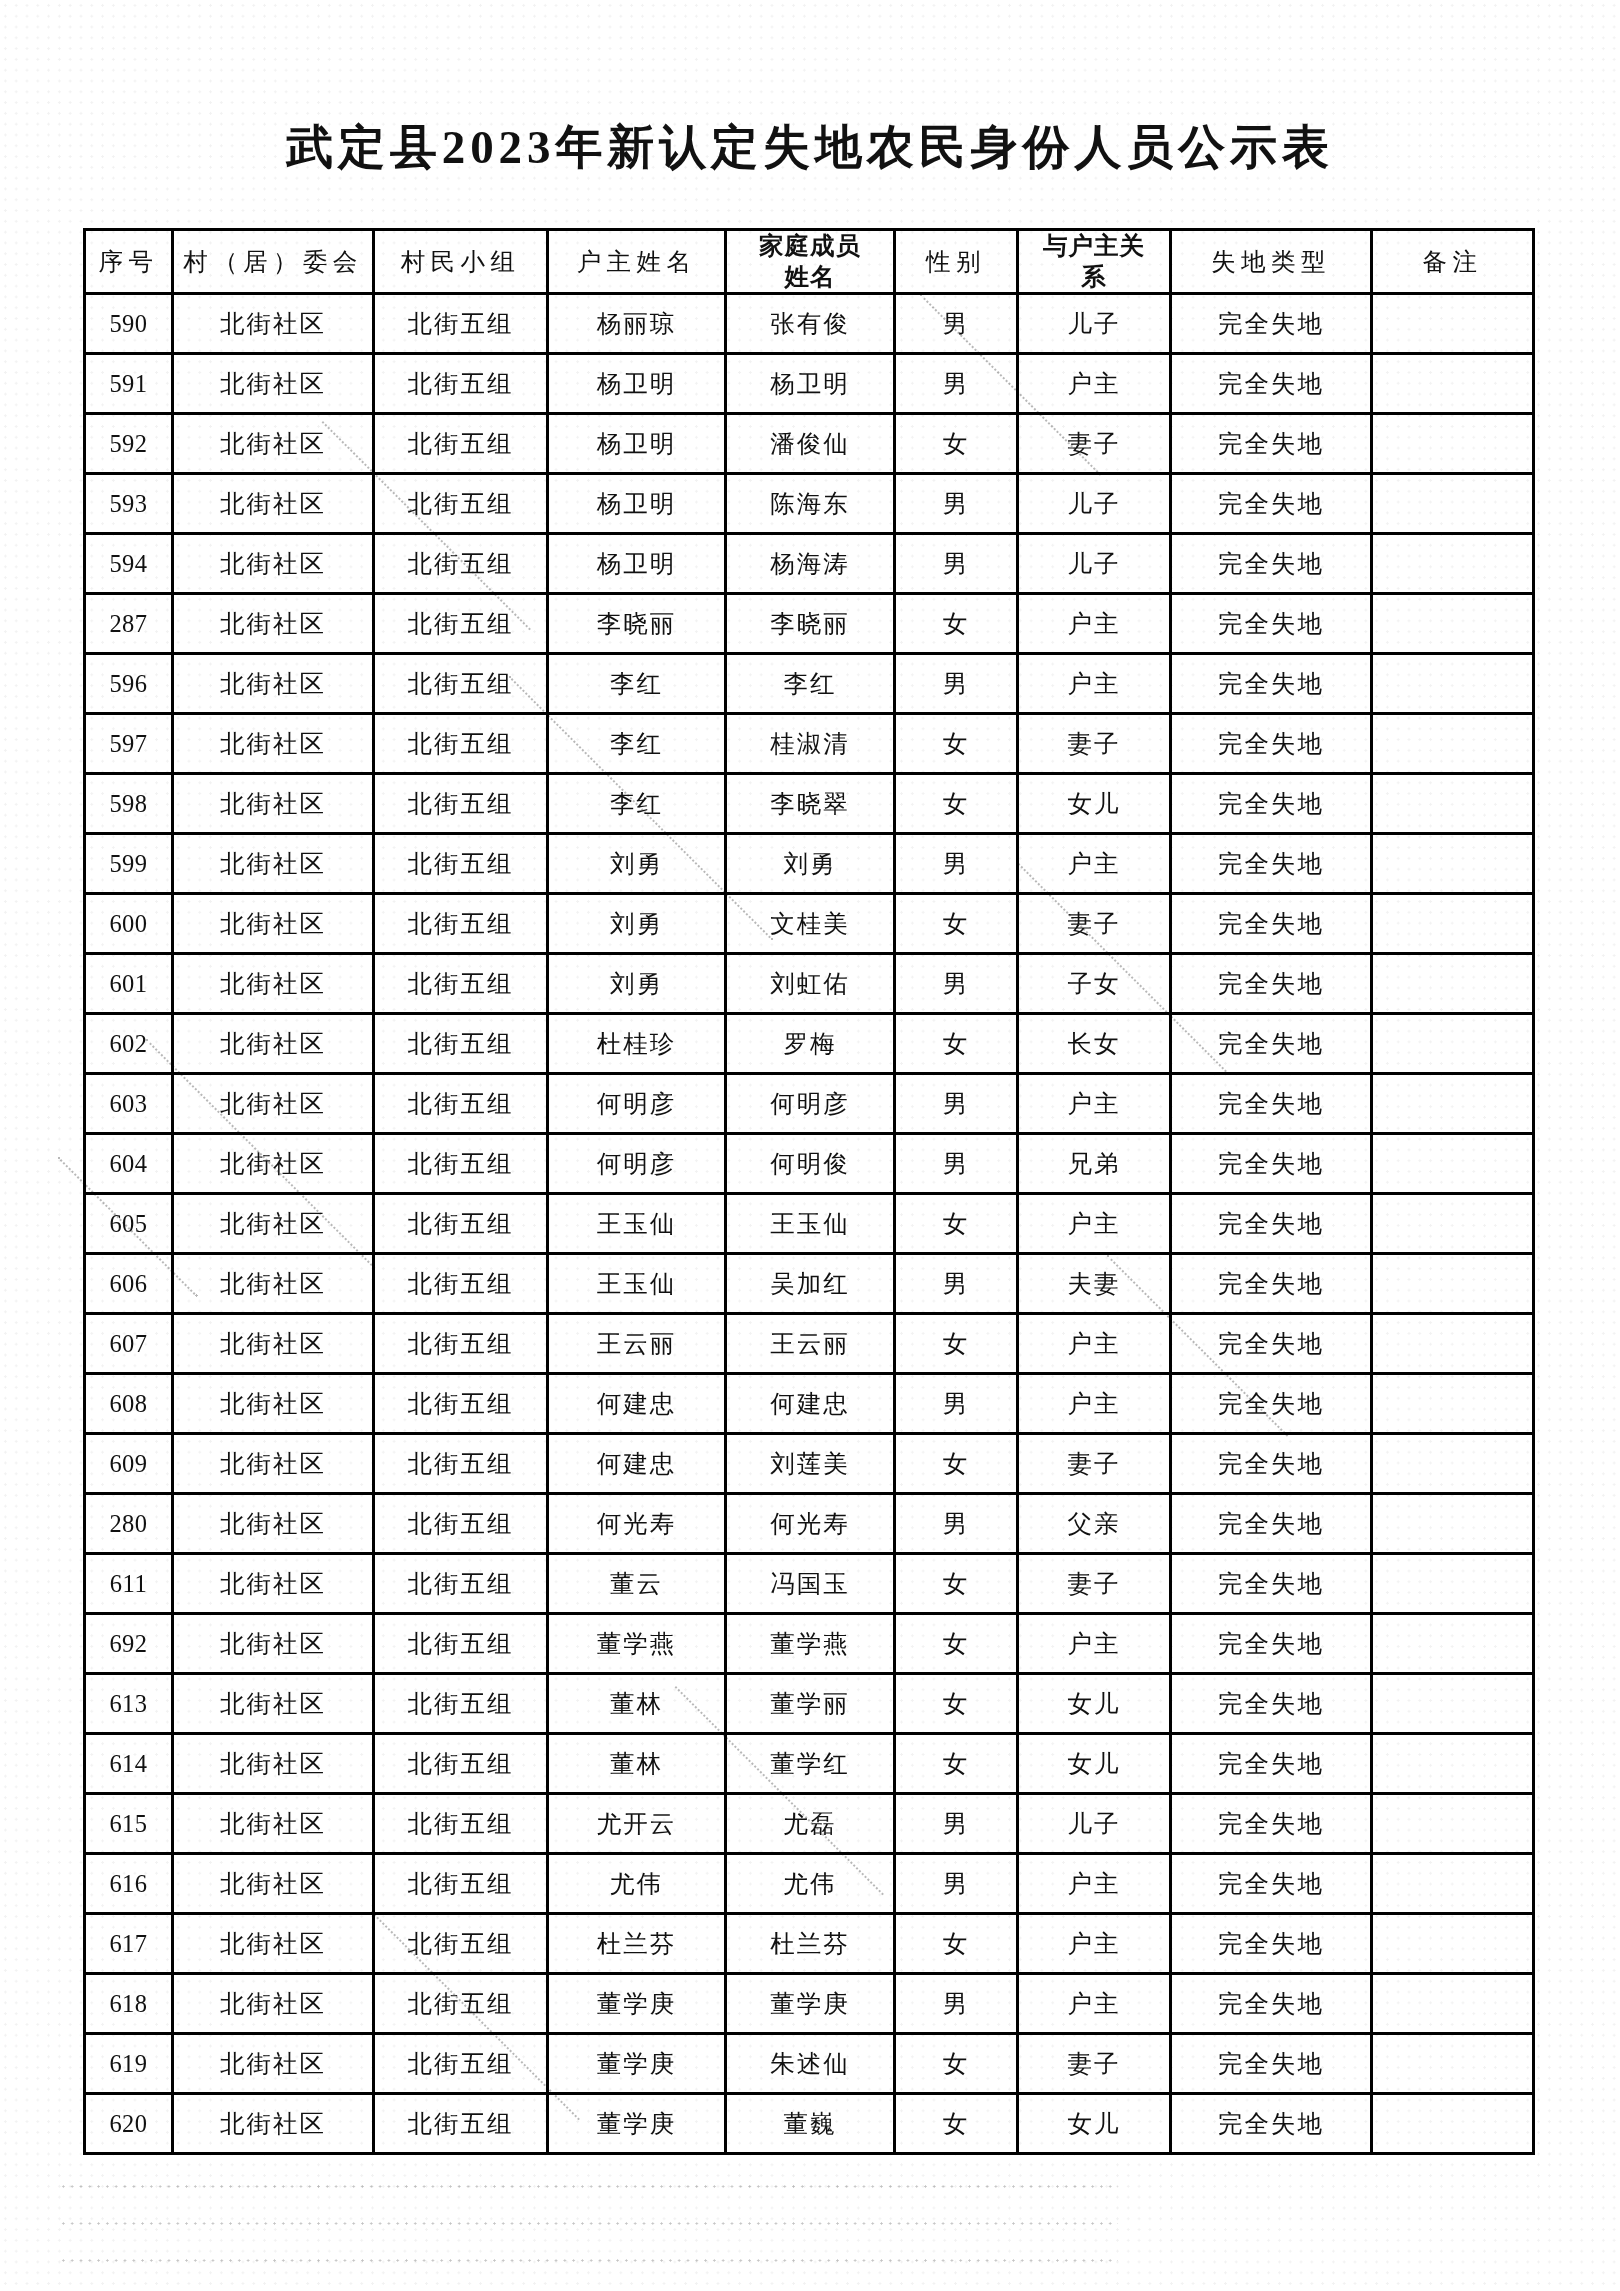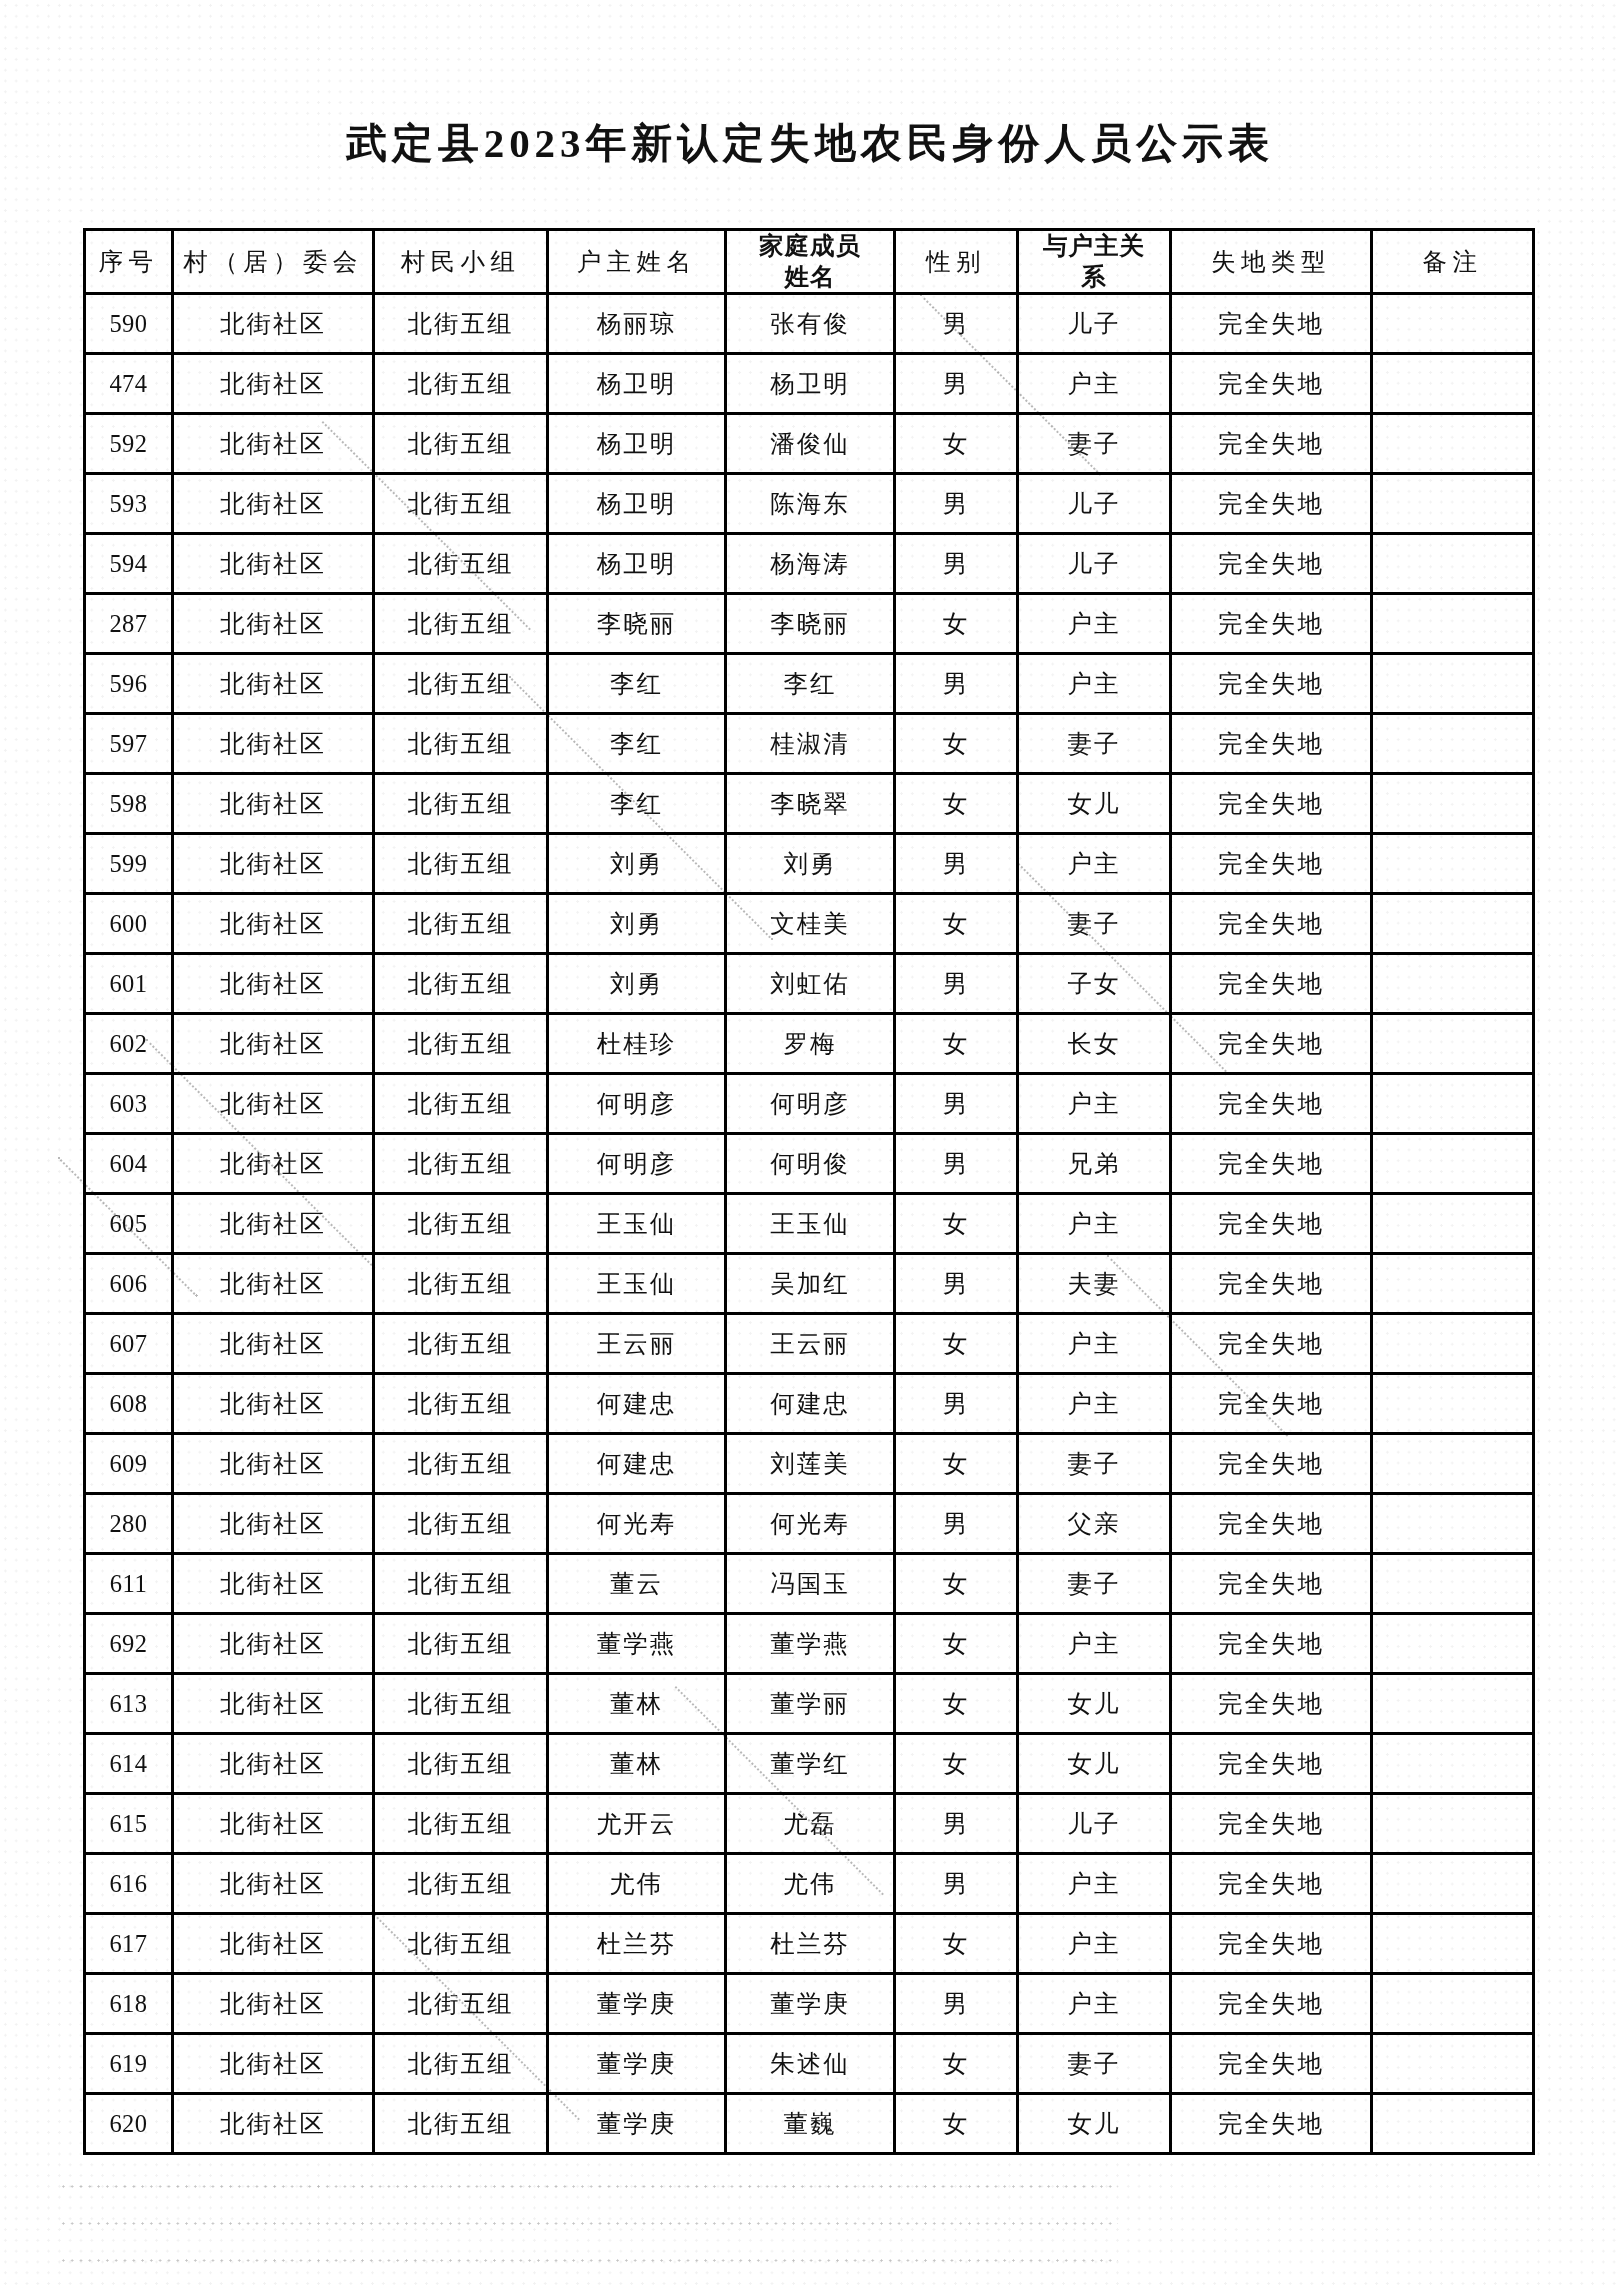--- a/index.html
+++ b/index.html
@@ -45,21 +45,21 @@
   .d7{left:1108px;top:1255px;width:255px;}
   .d8{left:372px;top:1911px;width:294px;}
   .d9{left:59px;top:1157px;width:196px;}
 
   .title{
     position:absolute;
     left:0;right:0;
     top:116px;
     margin:0;
     text-align:center;
-    font-size:41px;
+    font-size:47px;
     font-weight:bold;
     letter-spacing:4.9px;
     white-space:nowrap;
   }
   table.pub{
     position:absolute;
     left:83px;
     top:228px;
     width:1449px;
     border-collapse:collapse;
@@ -141,21 +141,21 @@
           <td class="c-village-committee">北街社区</td>
           <td class="c-villager-group">北街五组</td>
           <td class="c-household-head-name">杨丽琼</td>
           <td class="c-family-member-name">张有俊</td>
           <td class="c-gender">男</td>
           <td class="c-relation-to-head">儿子</td>
           <td class="c-land-loss-type">完全失地</td>
           <td class="c-remark"></td>
         </tr>
         <tr>
-          <td class="c-index">474</td>
+          <td class="c-index">591</td>
           <td class="c-village-committee">北街社区</td>
           <td class="c-villager-group">北街五组</td>
           <td class="c-household-head-name">杨卫明</td>
           <td class="c-family-member-name">杨卫明</td>
           <td class="c-gender">男</td>
           <td class="c-relation-to-head">户主</td>
           <td class="c-land-loss-type">完全失地</td>
           <td class="c-remark"></td>
         </tr>
         <tr>

